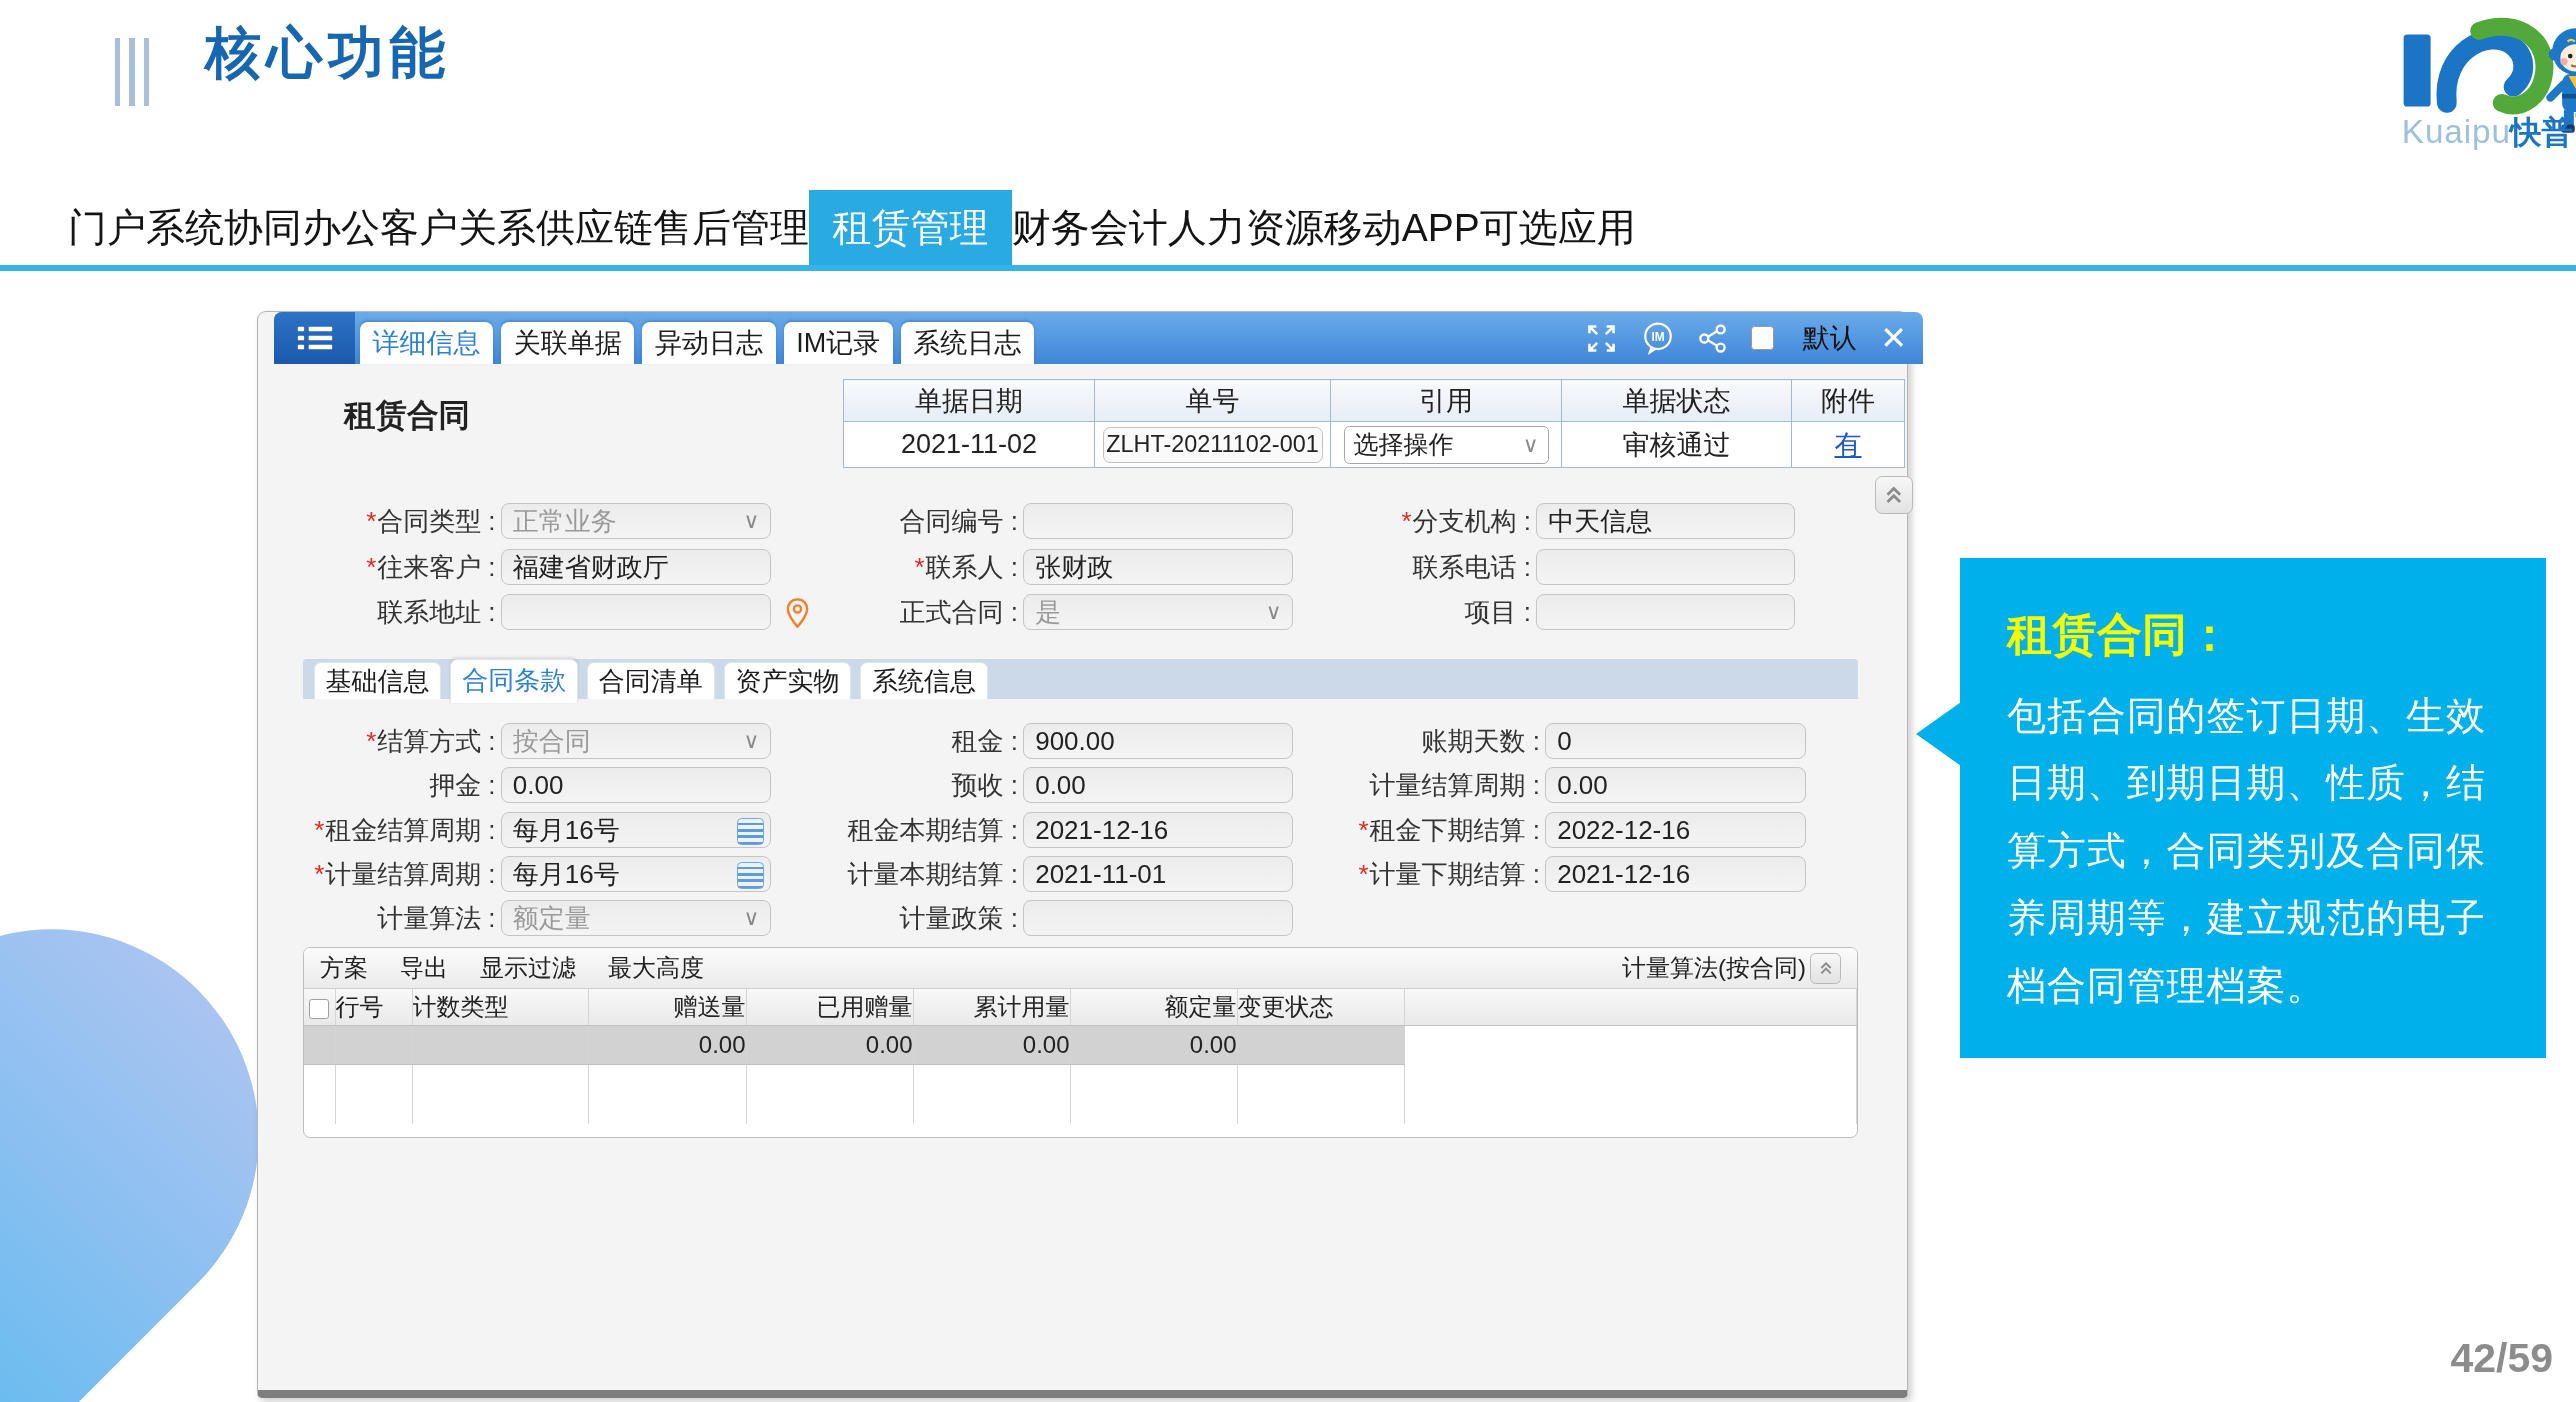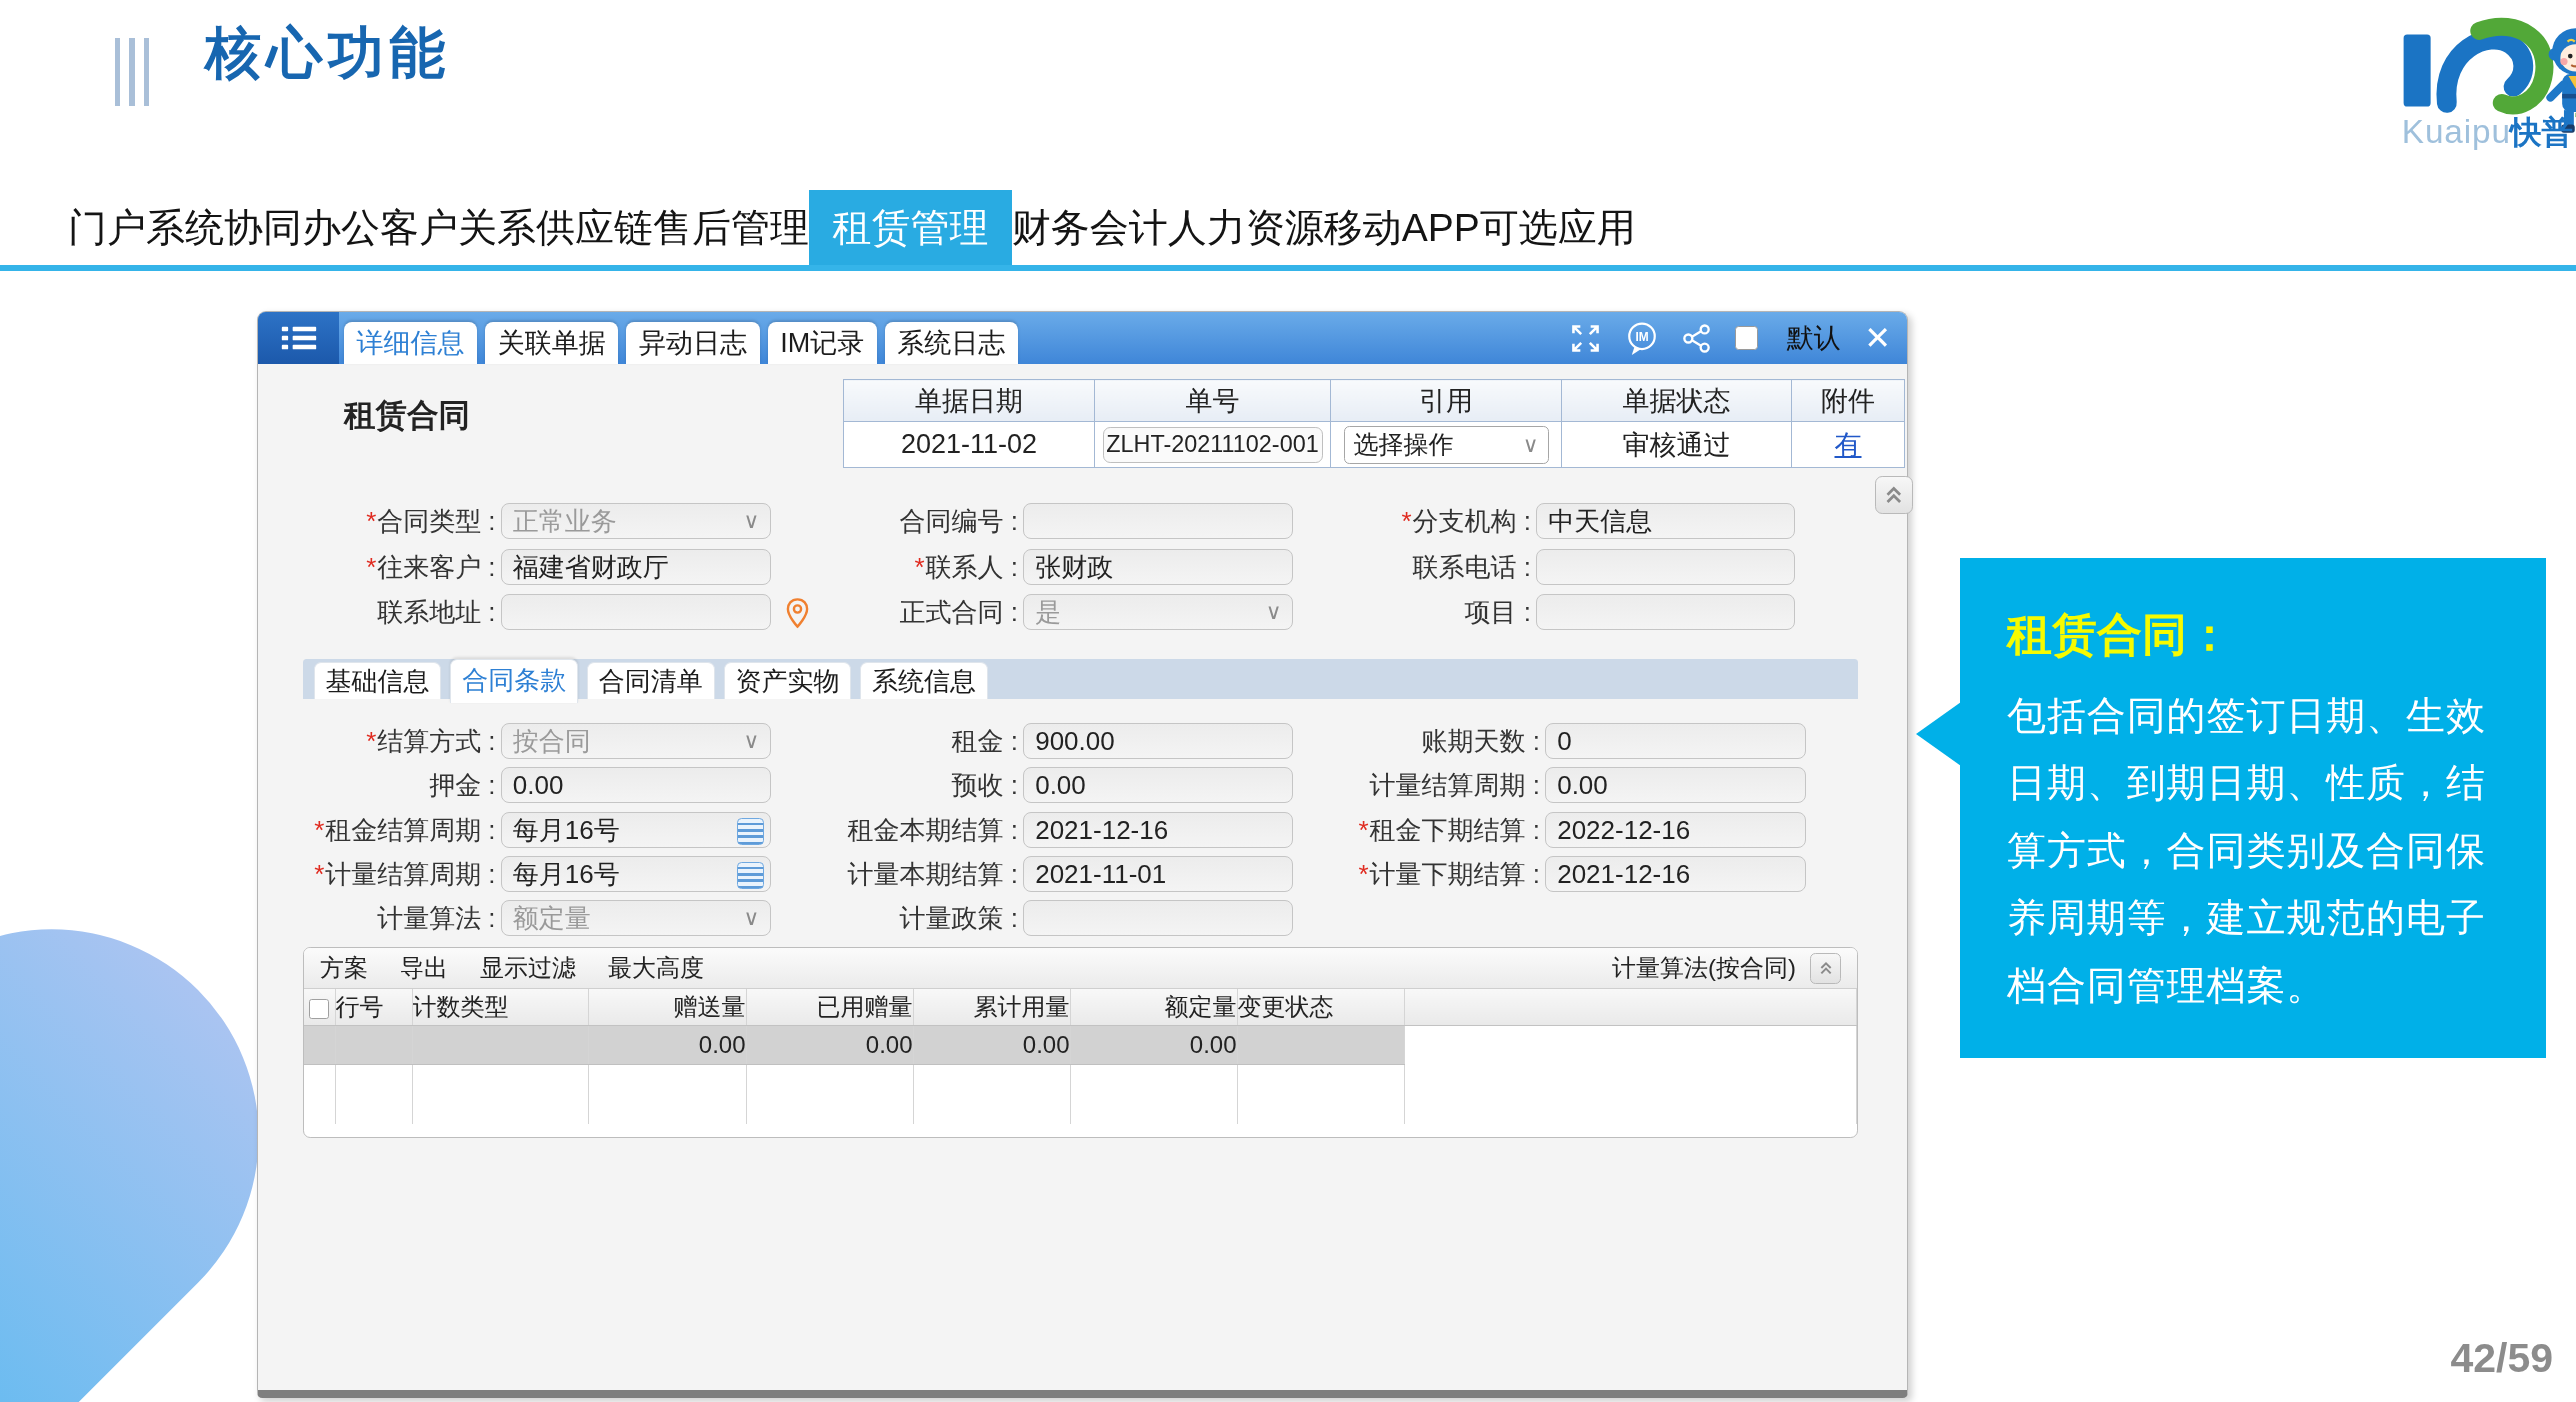--- a/index.html
+++ b/index.html
@@ -17,21 +17,21 @@
   
   .nav{position:absolute;left:0;top:194px;width:100%;height:68px;display:flex;align-items:center;
        padding-left:68px;font-size:39px;color:#141414;box-sizing:border-box;}
   .nav .tab{white-space:nowrap;cursor:default;}
   .nav .sel-tab{background:#29abe2;color:#fff;padding:10.8px 23.4px;}
   .nav-line{position:absolute;left:0;top:265px;width:100%;height:6.3px;background:#35b4e9;}
   
   .window{position:absolute;left:257px;top:311px;width:1651px;height:1087px;box-sizing:border-box;
           background:#f4f4f4;border:0.9px solid #b5b5b5;border-bottom:8px solid #7e7e7e;
           border-radius:9px 9px 5.4px 5.4px;box-shadow:3.6px 3.6px 7.2px rgba(0,0,0,.18);z-index:2;}
-  .titlebar{position:absolute;left:0;top:0;width:100%;height:52px;border-radius:8px 8px 0 0;
+  .titlebar{position:absolute;left:16px;top:0;width:100%;height:52px;border-radius:8px 8px 0 0;
             background:linear-gradient(#6aabe9,#3f86d8);}
   .menu-btn{position:absolute;left:0;top:0;width:81px;height:52px;border-radius:8px 0 0 0;
             background:linear-gradient(#2d73c6,#1c59ab);display:flex;align-items:center;justify-content:center;cursor:pointer;}
   .wtabs{position:absolute;left:86px;bottom:0;display:flex;gap:8px;align-items:flex-end;}
   .wtab{height:42px;line-height:42px;padding:0 12.6px;background:#fff;border-radius:8px 8px 0 0;
         font-size:27px;color:#1c1c1c;box-shadow:0 -1.8px 2.7px rgba(0,0,0,.15);white-space:nowrap;cursor:pointer;}
   .wtab.active{color:#2e80d4;}
   .ticons{position:absolute;right:16px;top:0;height:52px;display:flex;align-items:center;gap:23.4px;}
   .ticons svg{display:block;}
   .def-chk{width:23.4px;height:23.4px;appearance:none;background:#fff;border:1.8px solid #9a9a9a;border-radius:3.6px;margin:0;cursor:pointer;}
@@ -70,21 +70,21 @@
   .subtabs{position:absolute;left:10.8px;top:0;display:flex;gap:9px;align-items:flex-start;}
   .stab{height:36px;line-height:36px;margin-top:2.7px;padding:0 10.8px;background:#fff;border:0.9px solid #dfe5ec;border-bottom:none;
         border-radius:7.2px 7.2px 0 0;font-size:26px;color:#1c1c1c;white-space:nowrap;cursor:pointer;}
   .stab.active{height:43px;line-height:41px;margin-top:0;color:#2e80d4;box-shadow:0 -1.8px 2.7px rgba(0,0,0,.1);}
   
   .gridp{position:absolute;left:45px;top:635px;width:1555px;height:191px;box-sizing:border-box;
          border:0.9px solid #bdbdbd;border-radius:7.2px;background:#fff;overflow:hidden;}
   .gtool{height:40px;background:linear-gradient(#fbfbfb,#ebebeb);border-bottom:0.9px solid #cfcfcf;
          display:flex;align-items:center;gap:32px;padding:0 16px;font-size:24px;color:#222;}
   .gtool .cmd{cursor:pointer;white-space:nowrap;}
-  .gt-right{margin-left:auto;display:flex;align-items:center;gap:14px;}
+  .gt-right{margin-left:auto;display:flex;align-items:center;gap:4px;}
   .mini-btn{width:29px;height:29px;border:0.9px solid #b9b9b9;border-radius:5.4px;background:linear-gradient(#f7f7f7,#e2e2e2);
          display:flex;align-items:center;justify-content:center;cursor:pointer;}
   .gtab{border-collapse:collapse;table-layout:fixed;width:100%;}
   .gtab th,.gtab td{border-right:0.9px solid #d5d5d5;padding:0;font-size:24px;font-weight:normal;color:#222;overflow:hidden;white-space:nowrap;}
   .gtab th{height:36px;background:linear-gradient(#f8f8f8,#e9e9e9);border-bottom:0.9px solid #c2c2c2;}
   .al{text-align:left;padding-left:9px;}
   .ar{text-align:right;padding-right:10.8px;}
   .gchk{width:20px;height:20px;appearance:none;background:#fff;border:1.8px solid #a0a0a0;border-radius:2.7px;margin:0;vertical-align:middle;cursor:pointer;}
   .sumrow td{height:38px;background:#d2d2d2;border-bottom:0.9px solid #c0c0c0;}
   .sumrow td.plain{background:#fff;border-bottom:none;}

